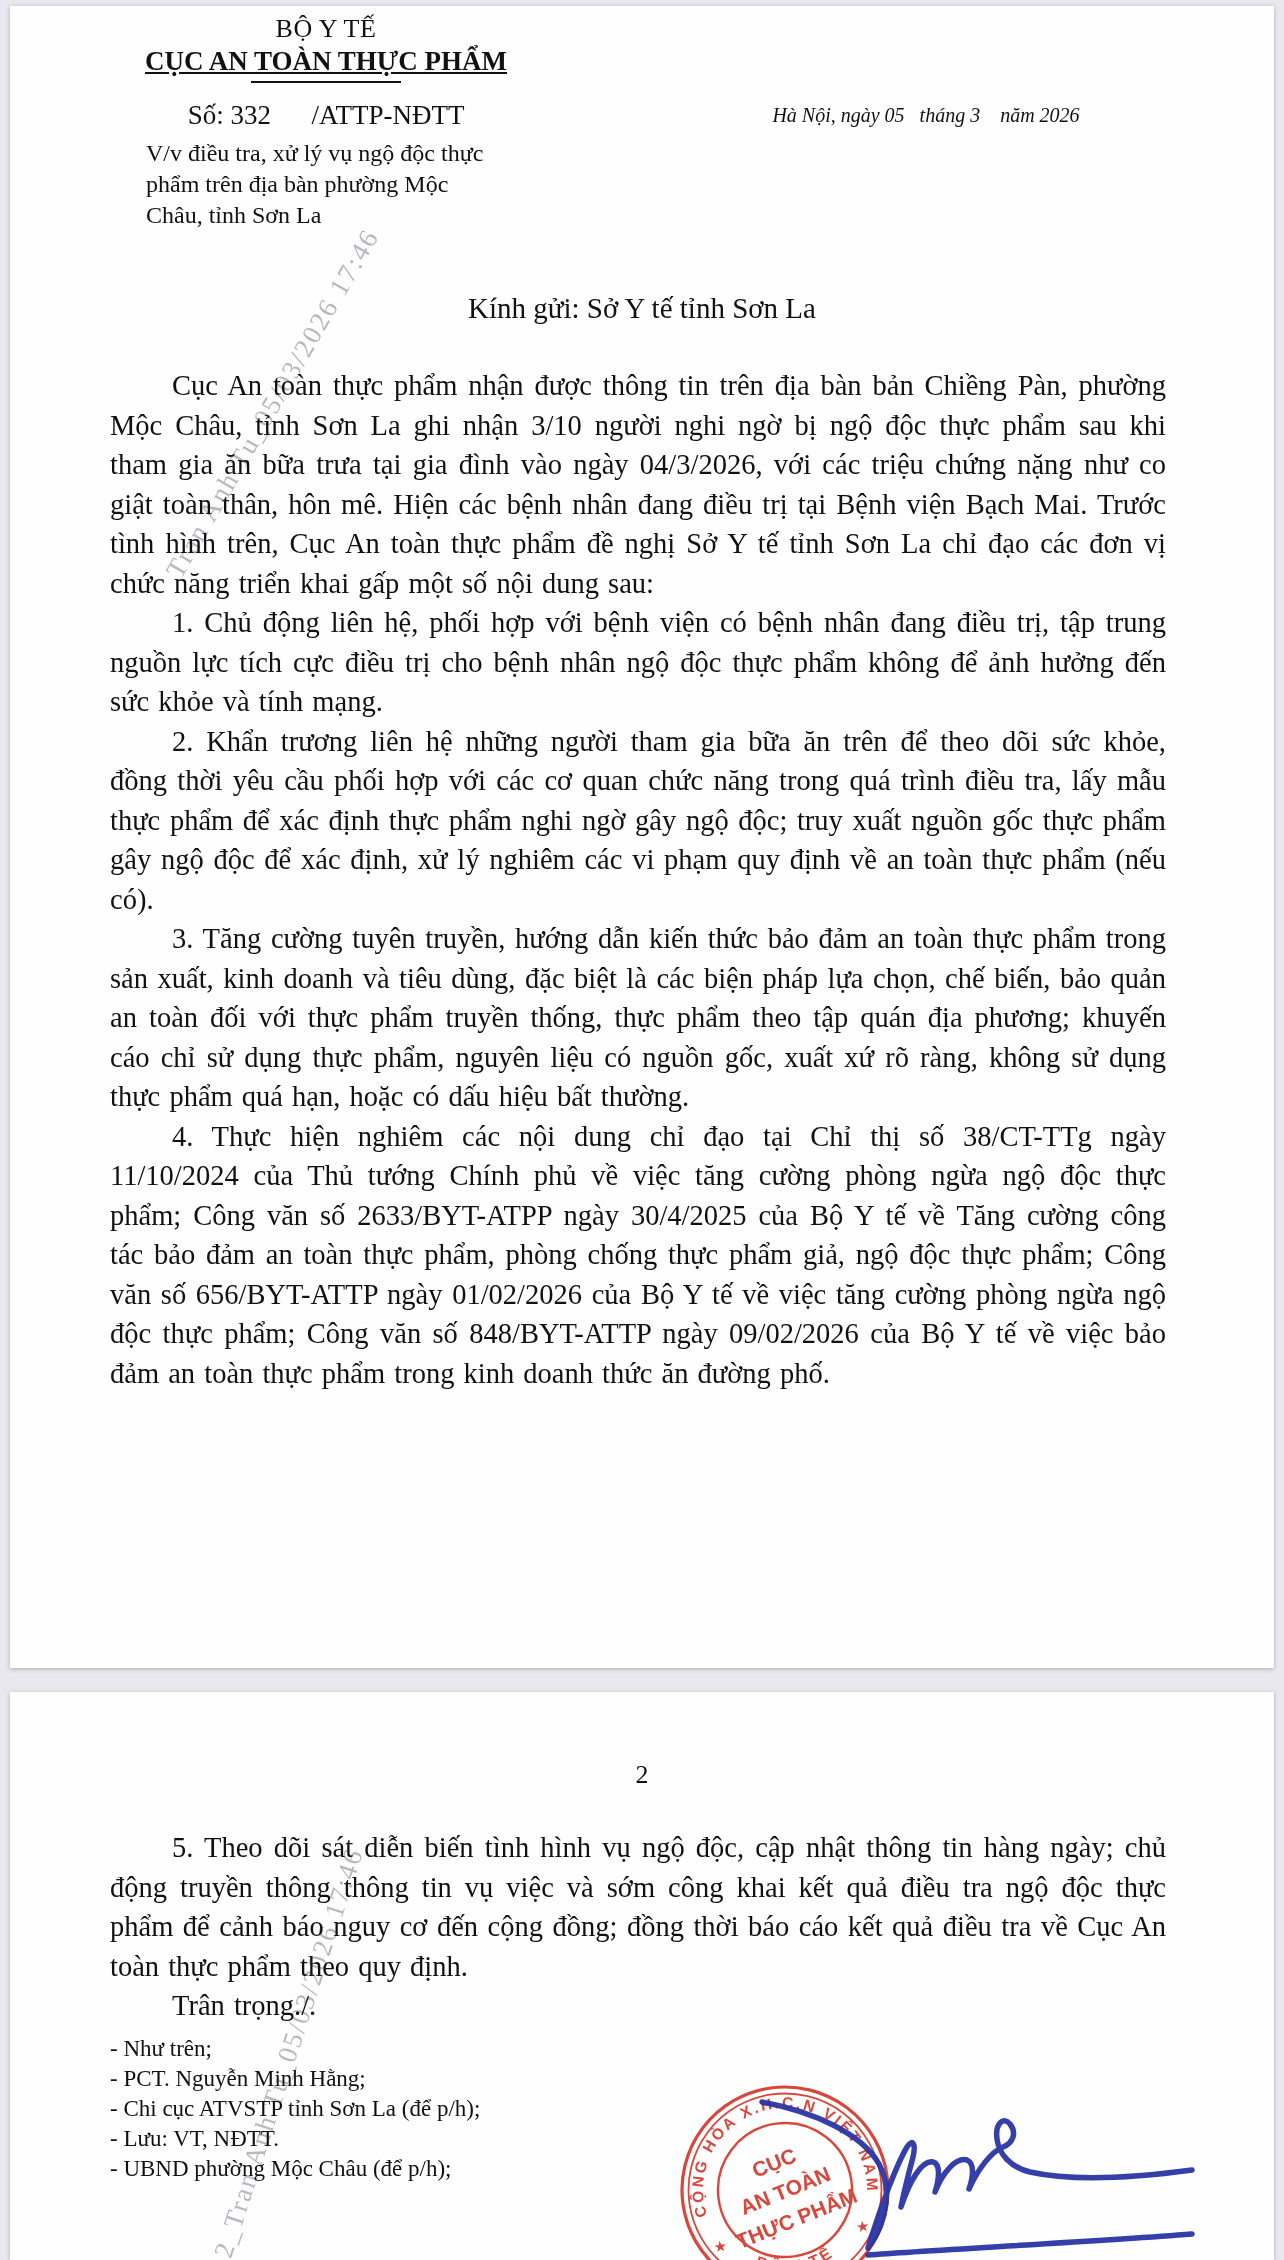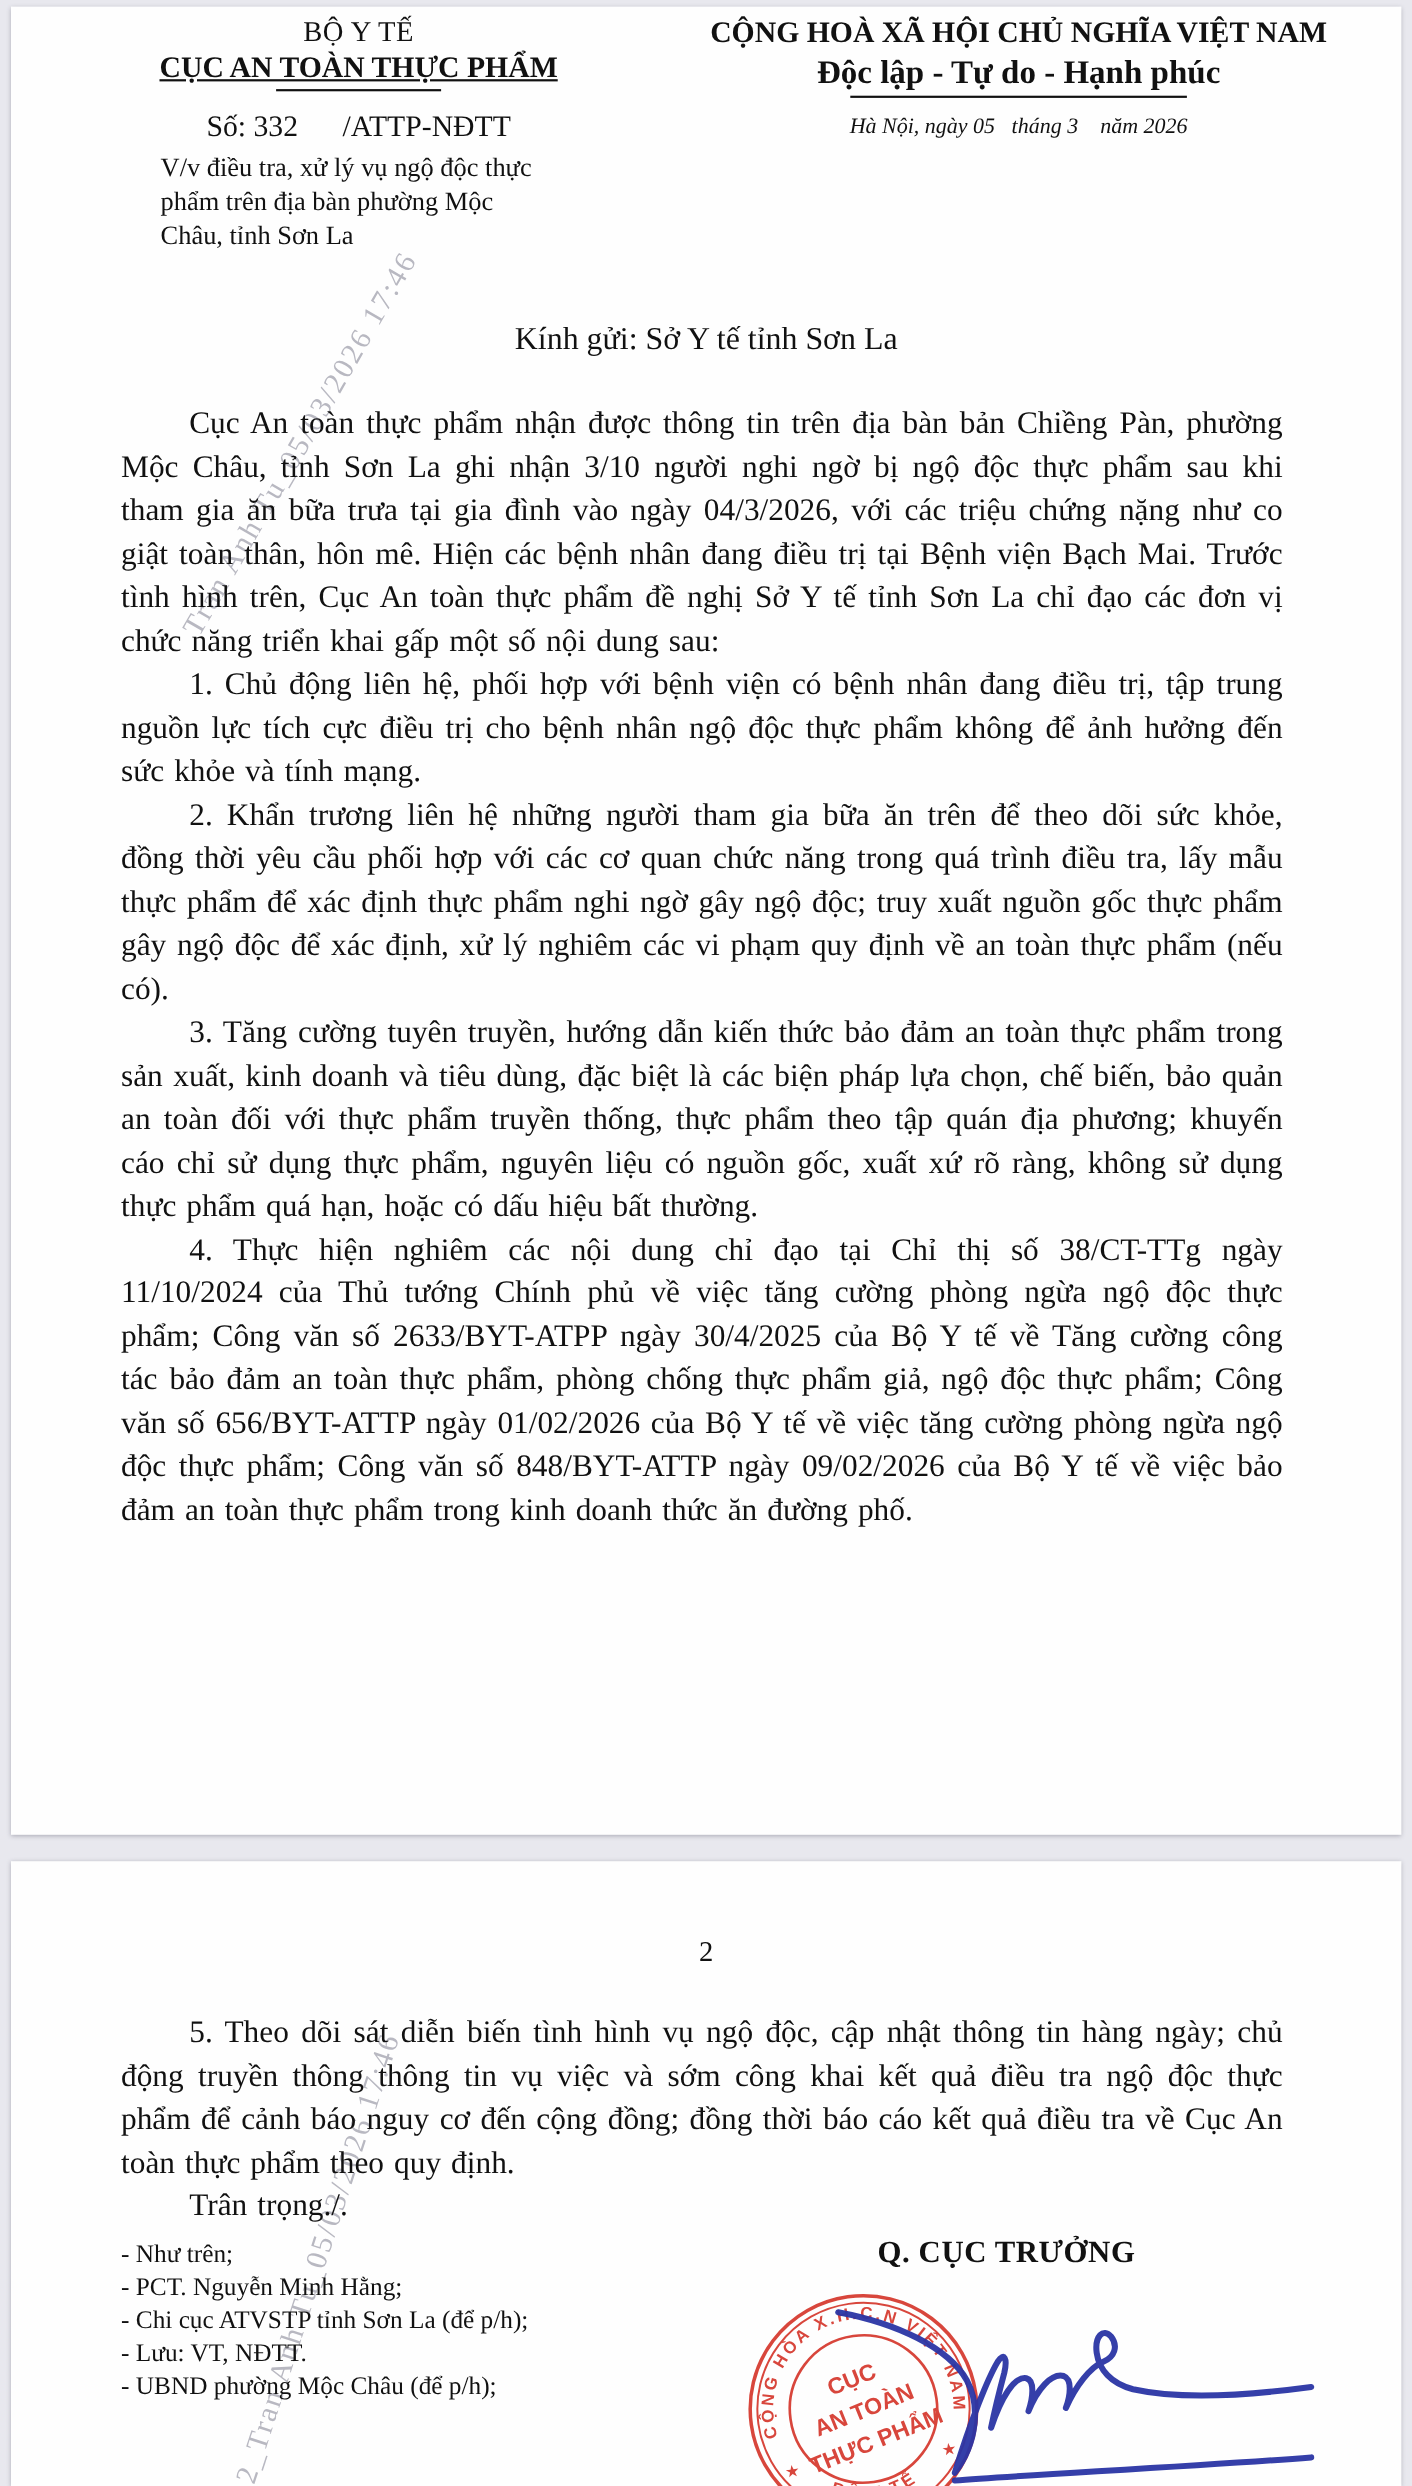--- a/index.html
+++ b/index.html
@@ -62,25 +62,20 @@
 <div class="page" id="page1">
 
   <div class="watermark wm-p1">Tran Anh Tu_05/03/2026 17:46</div>
 
   <div class="hdr-left">
     <div class="org-parent">BỘ Y TẾ</div>
     <div class="org-name">CỤC AN TOÀN THỰC PHẨM</div>
     <div class="rule rule-org"></div>
   </div>
 
-  <div class="hdr-right">
-    <div class="motto1">CỘNG HOÀ XÃ HỘI CHỦ NGHĨA VIỆT NAM</div>
-    <div class="motto2">Độc lập - Tự do - Hạnh phúc</div>
-    <div class="rule rule-motto"></div>
-  </div>
 
   <div class="doc-number">Số: 332      /ATTP-NĐTT</div>
   <div class="place-date">Hà Nội, ngày 05   tháng 3    năm 2026</div>
   <div class="subject">V/v điều tra, xử lý vụ ngộ độc thực phẩm trên địa bàn phường Mộc Châu, tỉnh Sơn La</div>
 
   <div class="salutation">Kính gửi: Sở Y tế tỉnh Sơn La</div>
 
   <div class="body-block">
     <p>Cục An toàn thực phẩm nhận được thông tin trên địa bàn bản Chiềng Pàn, phường Mộc Châu, tỉnh Sơn La ghi nhận 3/10 người nghi ngờ bị ngộ độc thực phẩm sau khi tham gia ăn bữa trưa tại gia đình vào ngày 04/3/2026, với các triệu chứng nặng như co giật toàn thân, hôn mê. Hiện các bệnh nhân đang điều trị tại Bệnh viện Bạch Mai. Trước tình hình trên, Cục An toàn thực phẩm đề nghị Sở Y tế tỉnh Sơn La chỉ đạo các đơn vị chức năng triển khai gấp một số nội dung sau:</p>
     <p>1. Chủ động liên hệ, phối hợp với bệnh viện có bệnh nhân đang điều trị, tập trung nguồn lực tích cực điều trị cho bệnh nhân ngộ độc thực phẩm không để ảnh hưởng đến sức khỏe và tính mạng.</p>
@@ -102,21 +97,20 @@
   </div>
 
   <div class="footer-left">
     <div class="recipient">- Như trên;</div>
     <div class="recipient">- PCT. Nguyễn Minh Hằng;</div>
     <div class="recipient">- Chi cục ATVSTP tỉnh Sơn La (để p/h);</div>
     <div class="recipient">- Lưu: VT, NĐTT.</div>
     <div class="recipient">- UBND phường Mộc Châu (để p/h);</div>
   </div>
 
-  <div class="signer">Q. CỤC TRƯỞNG</div>
 
   <svg class="seal-svg seal-sans" width="230" height="230" viewBox="-115 -115 230 230">
     <g transform="rotate(-8)" stroke="#d5372c" fill="none" opacity="0.92">
       <circle r="103" stroke-width="3.2"></circle>
       <circle r="96.5" stroke-width="1.8"></circle>
       <circle r="67" stroke-width="2.4"></circle>
       <defs>
         <path id="arcTop" d="M -79.5 20 A 82 82 0 1 1 79.5 20"></path>
         <path id="arcBot" d="M -55 60.8 A 82 82 0 0 0 55 60.8"></path>
       </defs>

